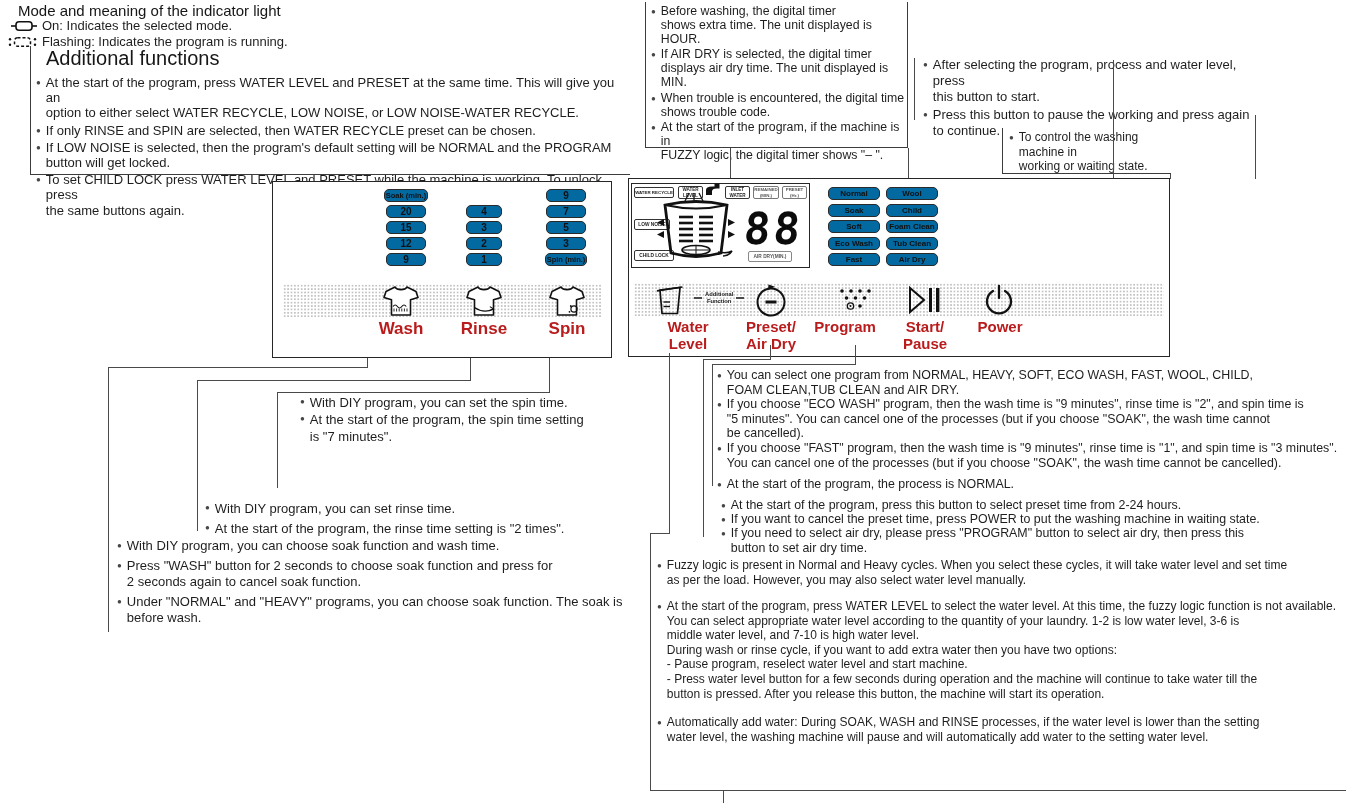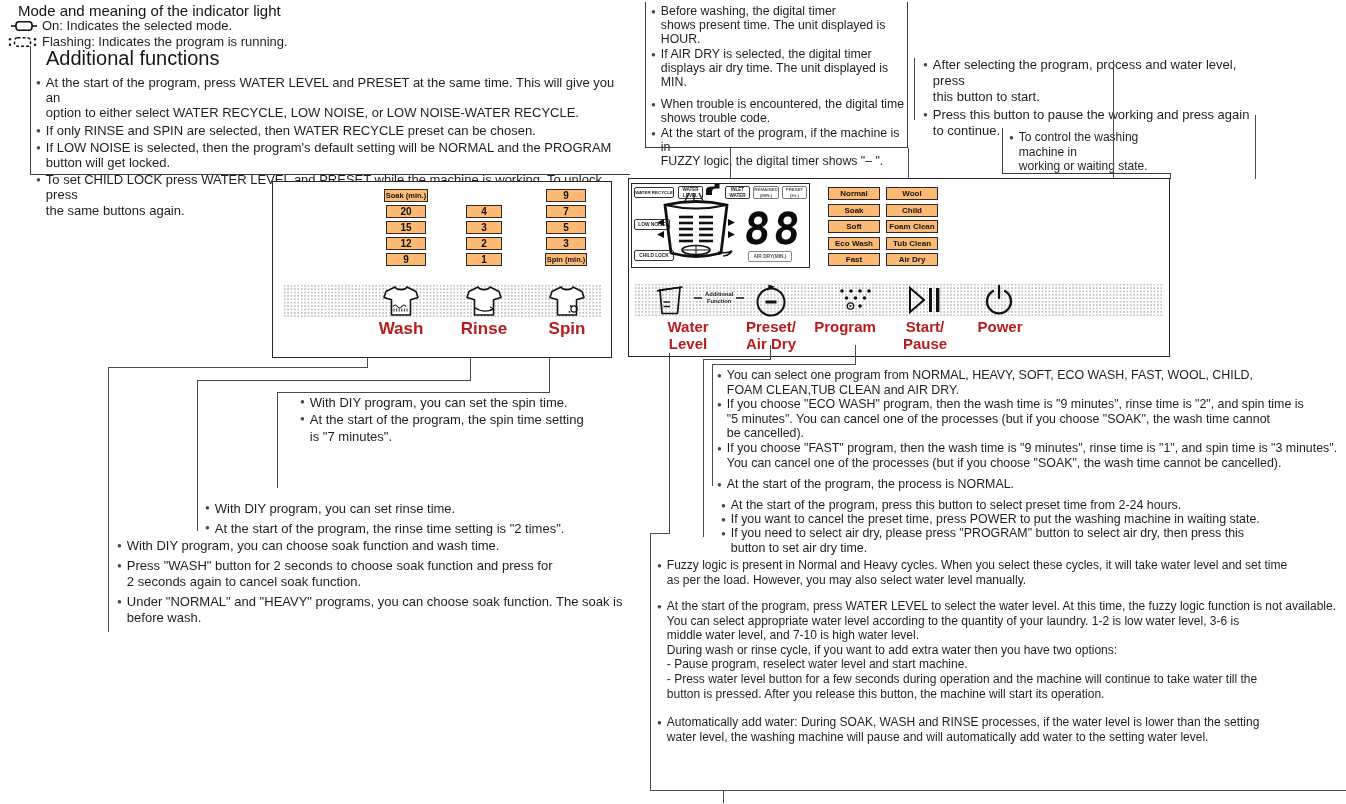--- a/index.html
+++ b/index.html
@@ -7,21 +7,21 @@
   body{font-family:"Liberation Sans",sans-serif;color:#1e1e1e}
   #page{position:relative;width:1346px;height:804px;background:#fff;overflow:hidden}
   .abs{position:absolute}
   .ln{position:absolute;background:#4a4a4a}
   .bullets{position:absolute}
   .bullet{display:flex;align-items:flex-start;margin-bottom:2px}
   .bullet::before{content:"●";flex:0 0 auto;font-size:8px;color:#474747;margin:4px 5px 0 0;line-height:1}
   .bullet .t{white-space:pre-line}
   .box{position:absolute;border:1.6px solid #262626;background:#fff}
   .obox{position:absolute;background:transparent}
-  .pbtn{position:absolute;border:1.4px solid #2a2a2a;border-radius:0;background:#fdba74;display:flex;align-items:center;justify-content:center;font-weight:bold;color:#111;line-height:1;text-align:center}
+  .pbtn{position:absolute;border:1.4px solid #2a2a2a;border-radius:5px;background:#0369a1;display:flex;align-items:center;justify-content:center;font-weight:bold;color:#111;line-height:1;text-align:center}
   .halftone{position:absolute;background-image:radial-gradient(#c2c2c2 0.7px,rgba(0,0,0,0) 0.9px);background-size:3.4px 3.4px}
   .clabel{position:absolute;font-weight:bold;text-align:center;color:#b91c1c;line-height:1.15;white-space:pre-line}
   .dlabel{position:absolute;border:1px solid #333;border-radius:2px;background:#fff;color:#222;font-weight:bold;text-align:center;display:flex;align-items:center;justify-content:center;white-space:pre-line;line-height:1.15}
   .digits{position:absolute;font-family:"DejaVu Sans Mono",monospace;font-weight:bold;transform:skewX(-5deg);letter-spacing:3px;color:#0b0b0b;line-height:1}
   .title{position:absolute;color:#161616}
   svg{display:block}
 </style>
 </head>
 <body>
 
@@ -74,23 +74,23 @@
     <div class="bullet">
         <span class="t">To set CHILD LOCK press WATER LEVEL and PRESET while the machine is working. To unlock, press
 the same buttons again.</span>
       </div>
   </div>
 
   <div class="obox" style="left:645px;top:2px;width:263px;height:146px;border-left:1.2px solid #3c3c3c;border-bottom:1.2px solid #3c3c3c;border-right:1.2px solid #3c3c3c"></div>
   <div class="bullets" style="left:651px;top:4px;width:254px;font-size:12.3px;line-height:14.2px">
     <div class="bullet" style="margin-bottom:0">
         <span class="t">Before washing, the digital timer
-shows present time. The unit displayed is HOUR.</span>
-      </div>
-    <div class="bullet" style="margin-bottom:8px">
+shows extra time. The unit displayed is HOUR.</span>
+      </div>
+    <div class="bullet" style="margin-bottom:2px">
         <span class="t">If AIR DRY is selected, the digital timer
 displays air dry time. The unit displayed is MIN.</span>
       </div>
     <div class="bullet" style="margin-bottom:0">
         <span class="t">When trouble is encountered, the digital time
 shows trouble code.</span>
       </div>
     <div class="bullet" style="margin-bottom:0">
         <span class="t">At the start of the program, if the machine is in
 FUZZY logic, the digital timer shows "– ".</span>

